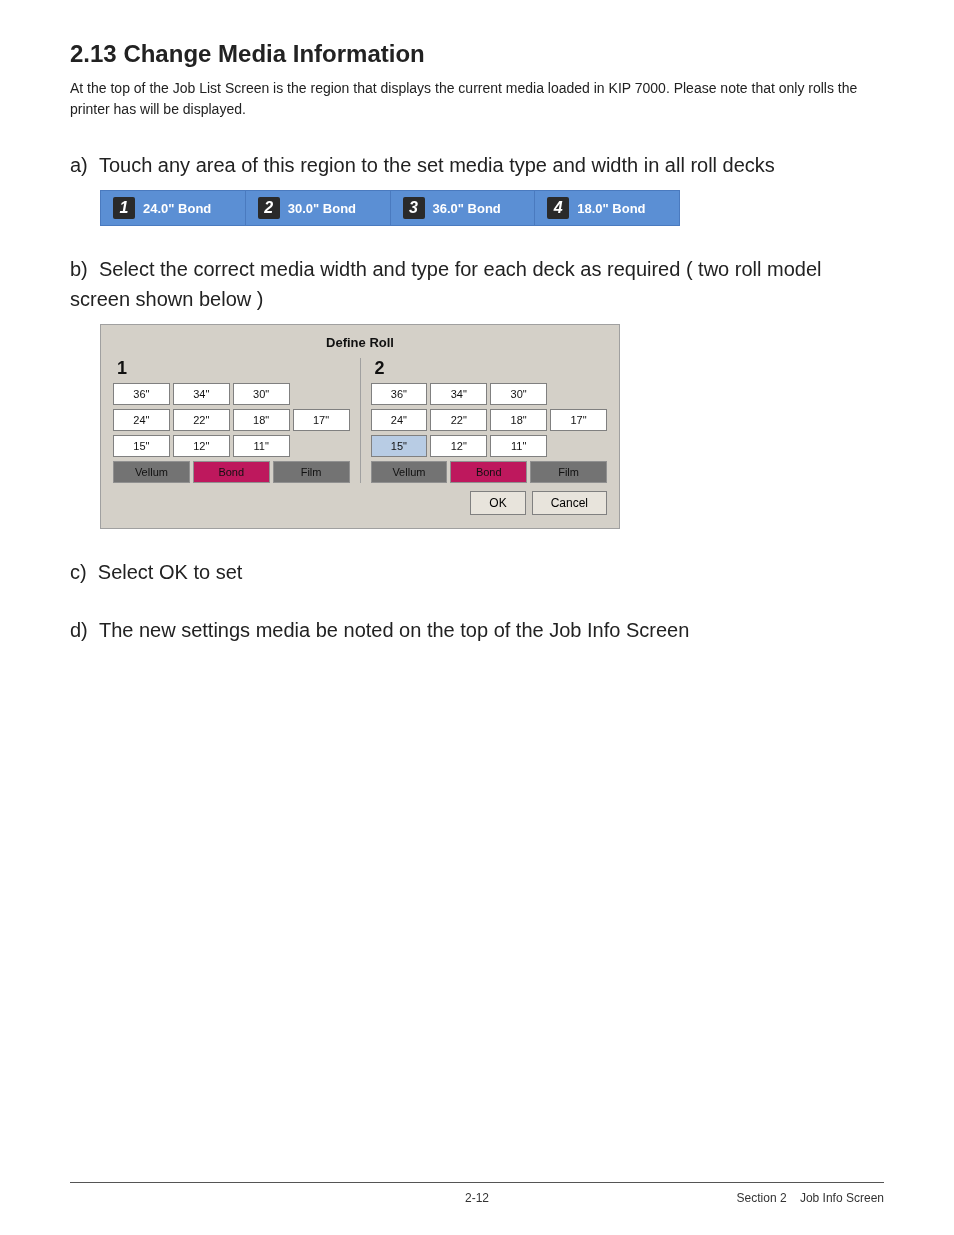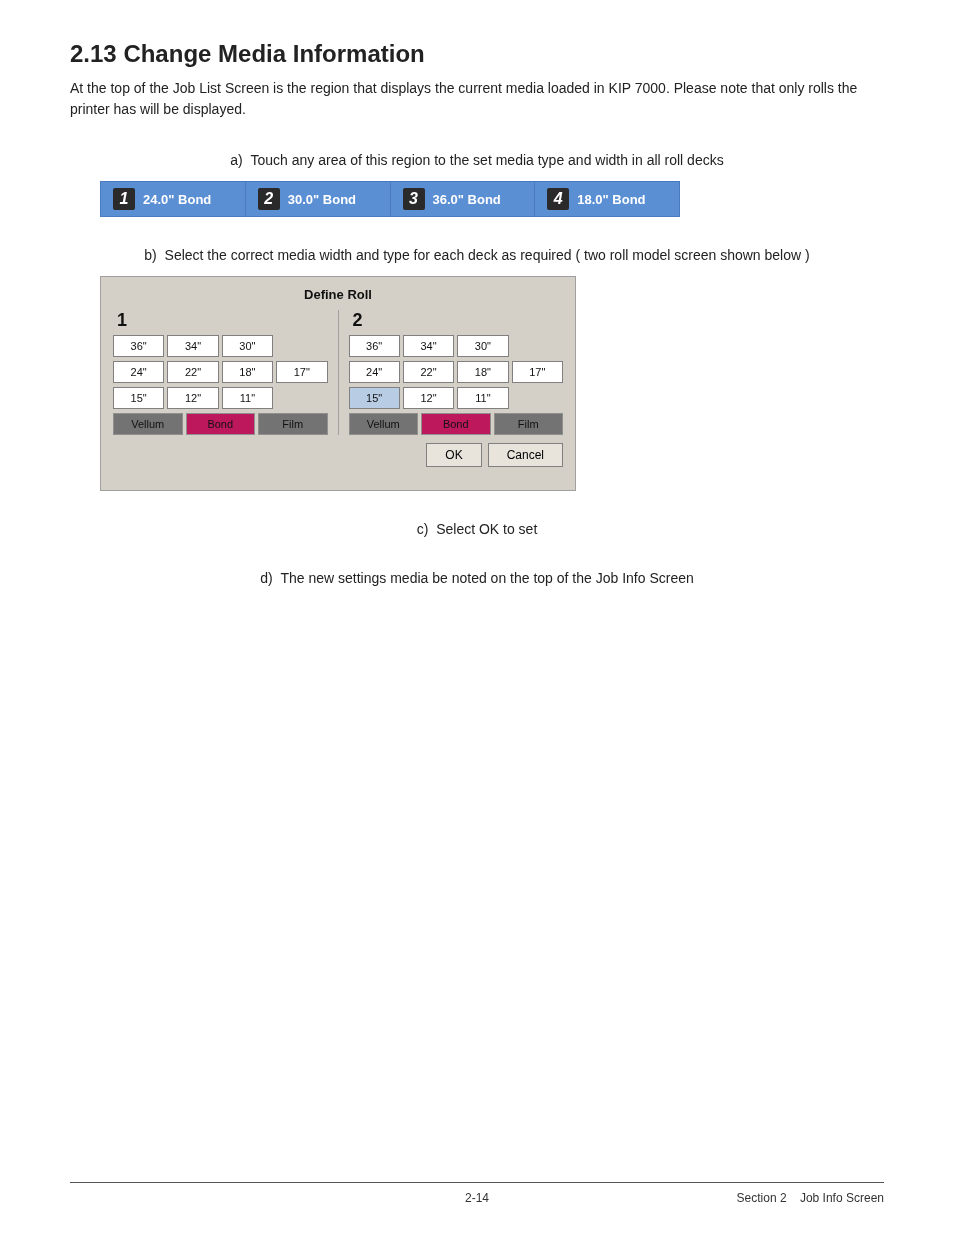--- a/index.html
+++ b/index.html
@@ -24,24 +24,23 @@
     }
     .intro-text {
       font-size: 14px;
       line-height: 1.5;
       margin-bottom: 30px;
     }
     .section-item {
       margin-bottom: 28px;
     }
     .section-label {
-      font-size: 14px;
+      font-size: 20px;
       margin-bottom: 10px;
       line-height: 1.5;
-      text-align: center;
     }
     
     .roll-bar {
       display: flex;
       background: #5b8fd4;
       border: 1px solid #4a7abf;
       width: 580px;
       margin-left: 30px;
       margin-bottom: 4px;
     }
@@ -70,22 +69,22 @@
       border-radius: 2px;
       font-style: italic;
     }
 
     
     .define-roll-container {
       margin-left: 30px;
       margin-top: 8px;
       background: #d4d0c8;
       border: 1px solid #a0a0a0;
-      padding: 10px 12px 23px 12px;
-      width: 476px;
+      padding: 10px 12px 13px 12px;
+      width: 520px;
     }
     .define-roll-title {
       text-align: center;
       font-size: 13px;
       font-weight: bold;
       margin-bottom: 8px;
       color: #111;
     }
     .define-roll-body {
       display: flex;
@@ -311,19 +310,19 @@
   </div>
 
   <div class="section-item">
     <p class="section-label">
       <span>d)</span>&nbsp;&nbsp;<span>The new settings media be noted on the top of the Job Info Screen</span>
     </p>
   </div>
 
   <div class="footer">
     <div class="footer-left"></div>
-    <div class="footer-center">2-14</div>
+    <div class="footer-center">2-12</div>
     <div class="footer-right">
       <span>Section 2</span>&nbsp;&nbsp;&nbsp;&nbsp;<span>Job Info Screen</span>
     </div>
   </div>
 
 </div>
 
 </body></html>

